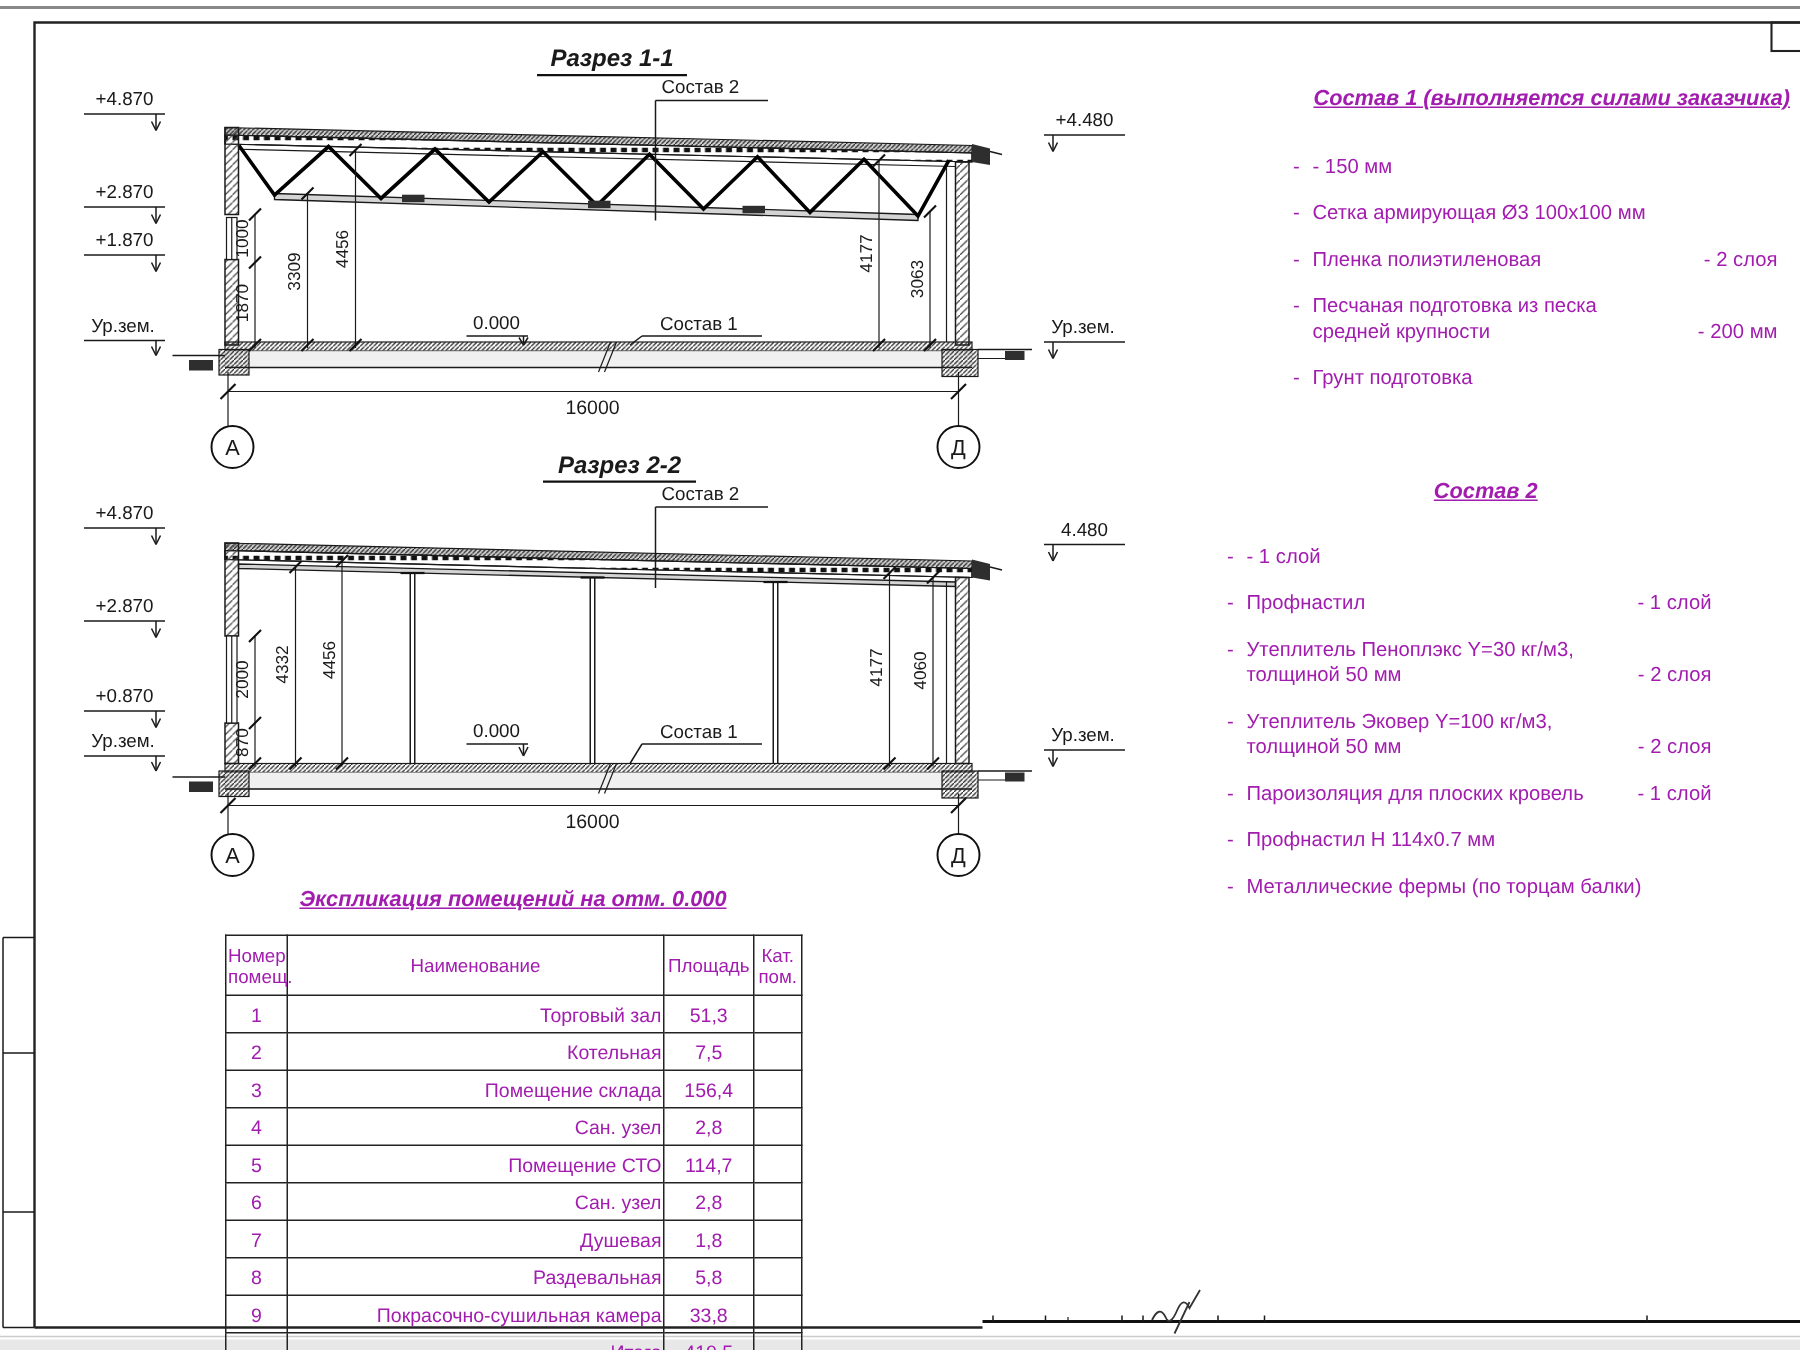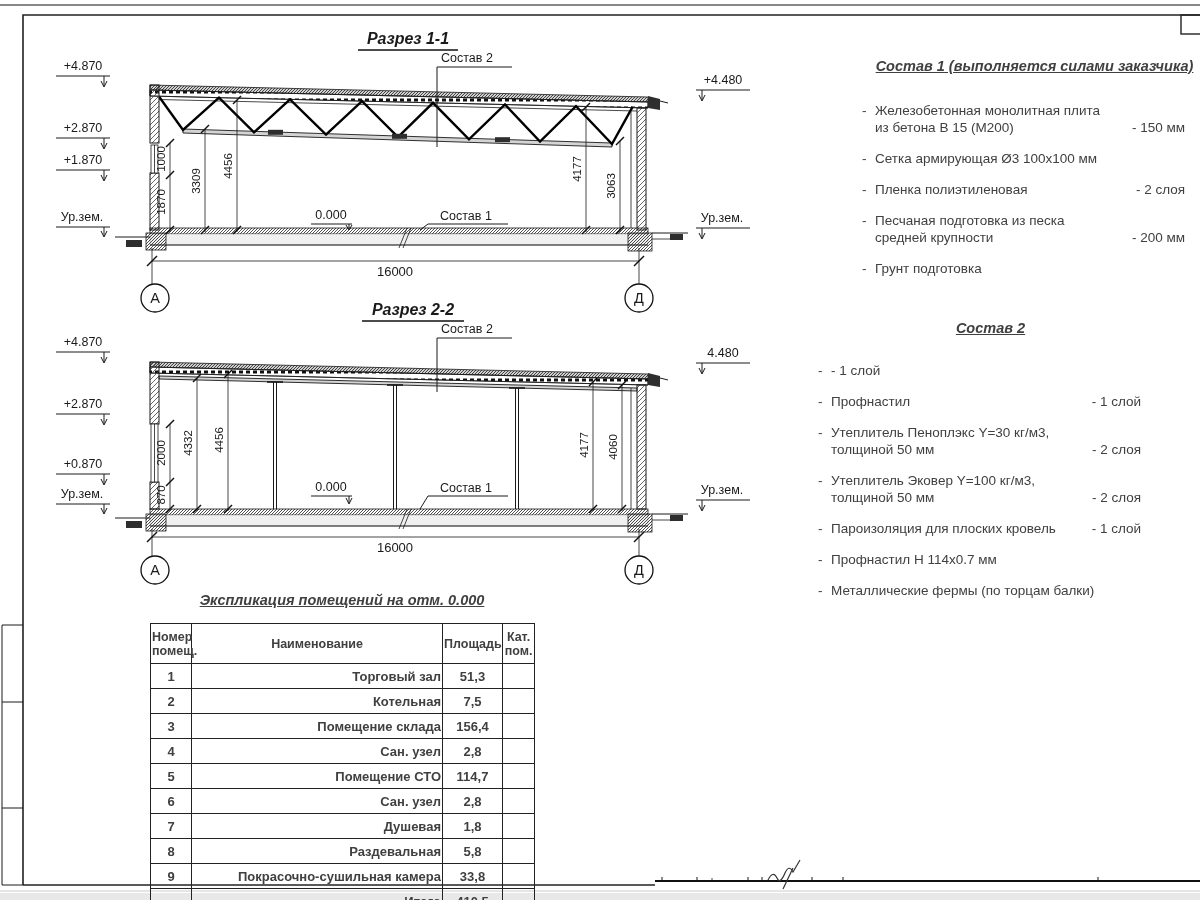--- a/index.html
+++ b/index.html
@@ -1,17 +1,17 @@
 <!DOCTYPE html>
 <html><head>
 <meta charset="utf-8">
 <style>
   html,body{margin:0;padding:0;background:#fff;}
   #sheet{position:relative;width:1200px;height:900px;background:#fff;overflow:hidden;
-         font-family:"Liberation Sans",sans-serif;color:#404040;}
+         font-family:"Liberation Sans",sans-serif;color:#a21caf;}
   svg{position:absolute;overflow:visible;}
   svg text{font-family:"Liberation Sans",sans-serif;fill:#1a1a1a;}
   .t-title{font-size:16px;font-weight:bold;font-style:italic;}
   .e-txt{font-size:12.5px;}
   .d-txt{font-size:11.5px;}
   .lbl{font-size:12.5px;}
   .dim16{font-size:13px;}
   .axis-txt{font-size:14.5px;}
   .ln{stroke:#1a1a1a;stroke-width:1;fill:none;}
   .lnt{stroke:#1a1a1a;stroke-width:.8;fill:none;}
@@ -32,21 +32,21 @@
   .mat-items{margin-top:28px;padding-right:22px;font-size:13.5px;line-height:17px;}
   .mat-item{display:flex;align-items:flex-end;margin-bottom:14px;}
   .mat-dash{flex:none;width:13px;align-self:flex-start;}
   .mat-name{flex:1;white-space:pre-line;}
   .mat-qty{flex:none;white-space:nowrap;}
   
   #expl{position:absolute;left:150px;top:592px;width:384px;}
   .expl-title{font-size:14.5px;font-weight:bold;font-style:italic;text-align:center;
               text-decoration:underline;margin-bottom:15px;}
   table.expl{border-collapse:collapse;width:384px;table-layout:fixed;}
-  table.expl th,table.expl td{border:1.3px solid #222;font-weight:bold;margin-top:16px;}
+  table.expl th,table.expl td{border:1.3px solid #222;font-weight:normal;margin-top:16px;}
   table.expl th{font-size:12.5px;height:37px;white-space:pre-line;text-align:center;vertical-align:middle;}
   table.expl td{font-size:13px;height:22px;vertical-align:middle;}
   td.c,th.c{text-align:center;}
   td.nm{text-align:right;padding-left:8px;}
   .col-num{width:41px;}.col-name{width:251px;}.col-area{width:60px;}.col-cat{width:32px;}
 </style>
 </head>
 <body>
 
 <div id="sheet">
@@ -406,22 +406,20 @@
       <circle cx="639" cy="570" r="14" fill="#fff" stroke="#111" stroke-width="1.3"></circle>
       <text class="axis-txt" text-anchor="middle" x="639" y="575">Д</text>
     </g>
   </svg>
 
   <div class="mat-block" style="left:862px;top:58px;">
     <div class="mat-title">Состав 1 (выполняется силами заказчика)</div>
     <div class="mat-items">
       <div class="mat-item">
         <span class="mat-dash">-</span>
-        <span class="mat-name">Железобетонная  монолитная плита
-из бетона В 15 (М200)</span>
         <span class="mat-qty">- 150 мм</span>
       </div>
       <div class="mat-item">
         <span class="mat-dash">-</span>
         <span class="mat-name">Сетка армирующая Ø3 100х100 мм</span>
         <span class="mat-qty"></span>
       </div>
       <div class="mat-item">
         <span class="mat-dash">-</span>
         <span class="mat-name">Пленка полиэтиленовая</span>

